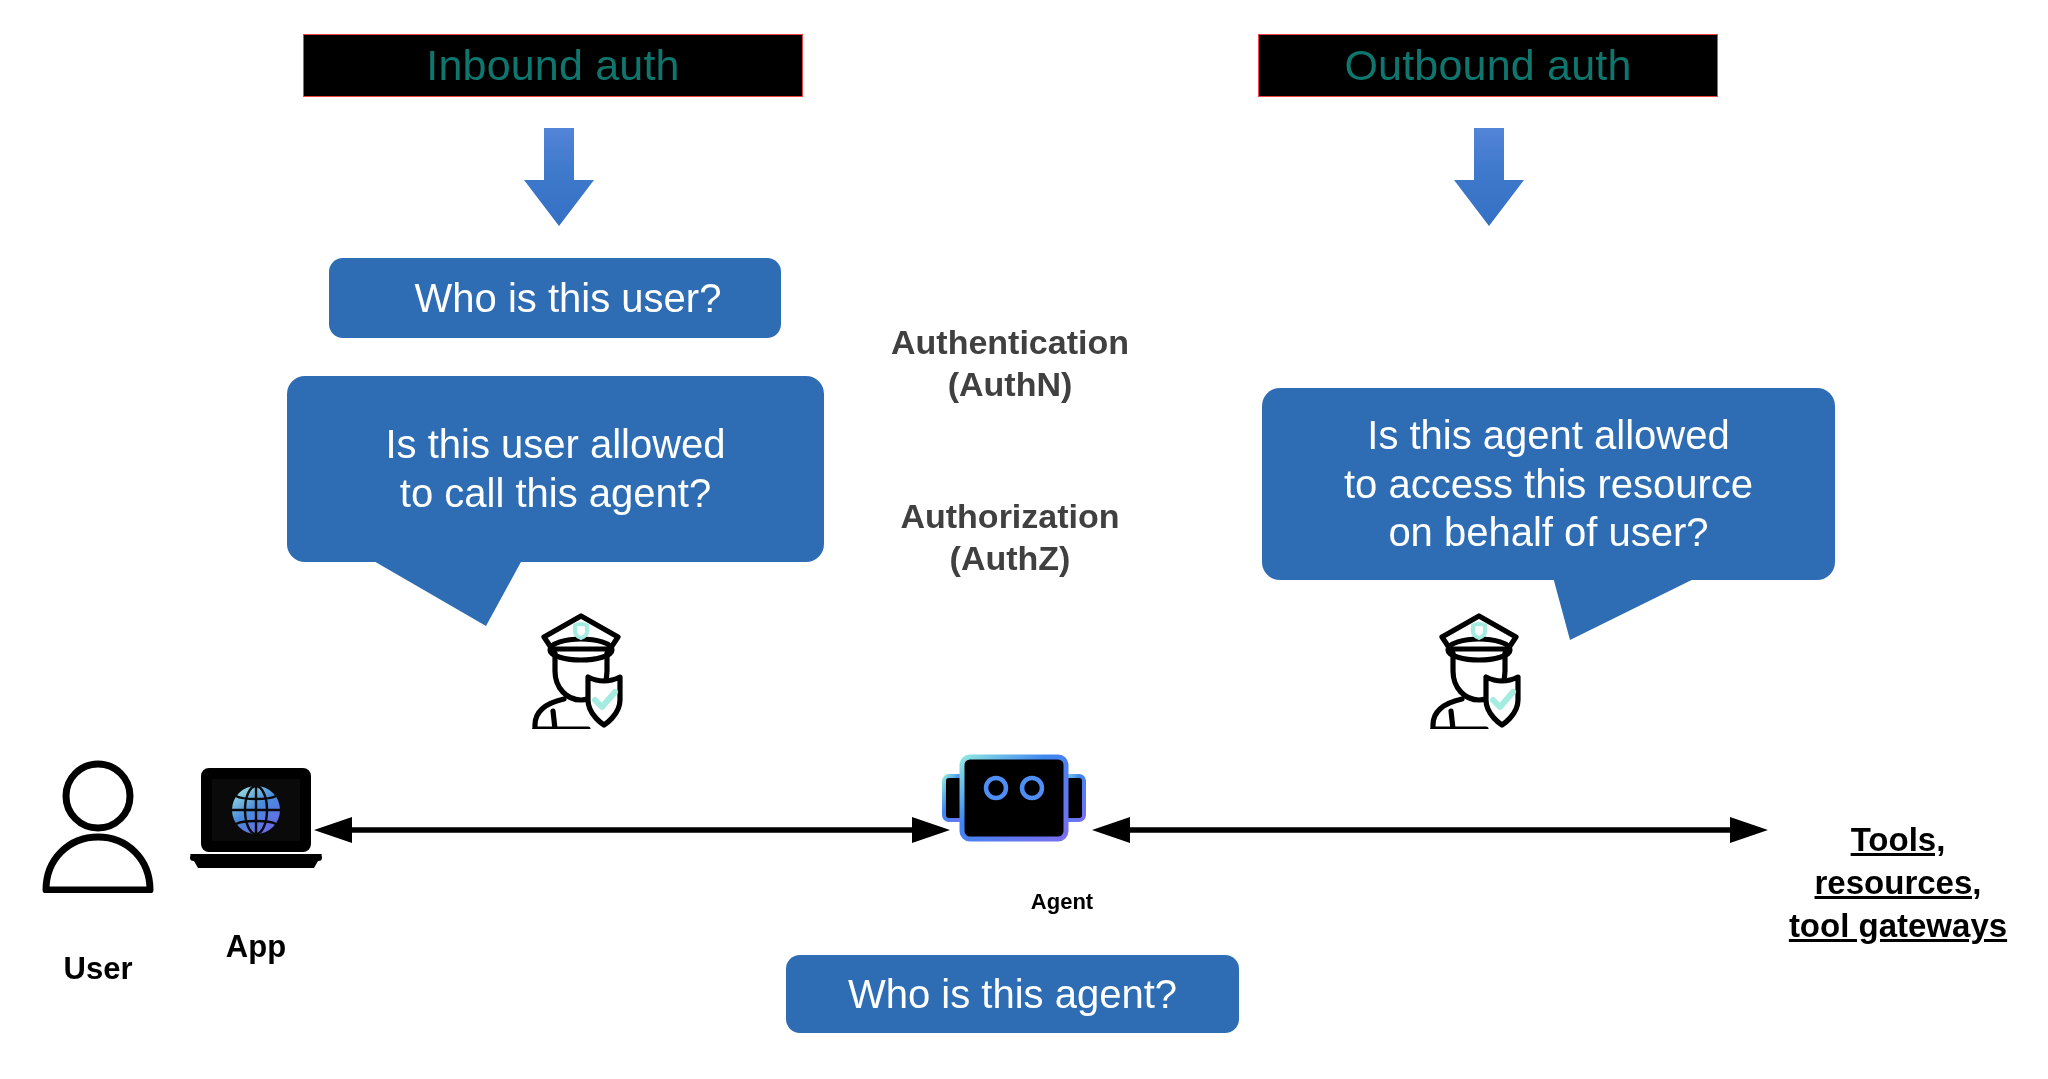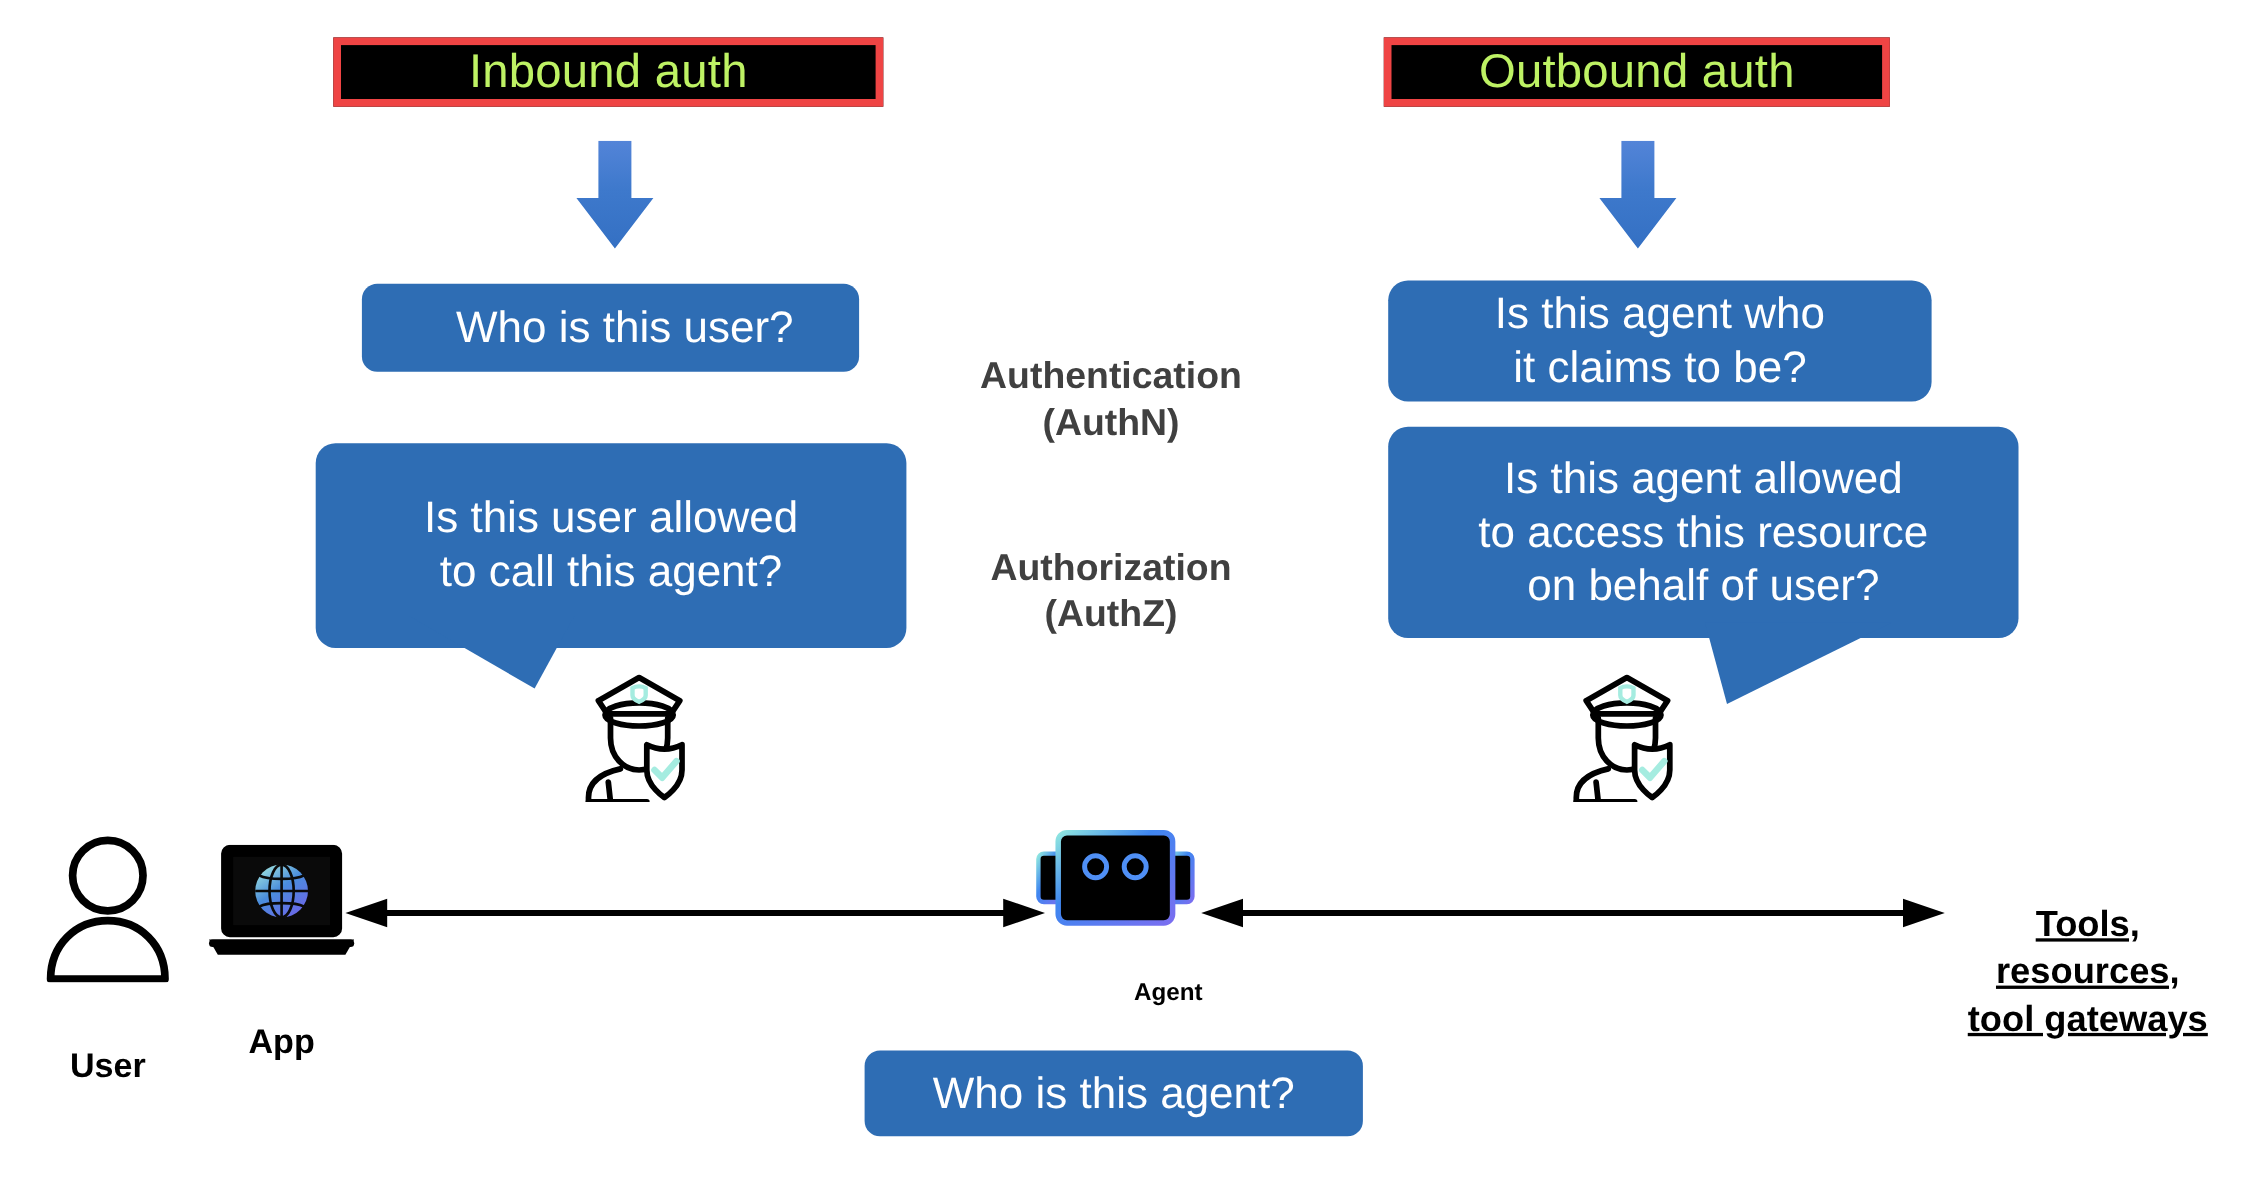--- a/index.html
+++ b/index.html
@@ -12,22 +12,22 @@
     width:2048px;
     height:1079px;
     background:#ffffff;
     overflow:hidden;
   }
   .abs{position:absolute;}
 
   
   .banner{
     background:#000000;
-    border:7px solid #ef4444;
-    color:#bef264;
+    border:1px solid #ef4444;
+    color:#0f766e;
     display:flex;
     align-items:center;
     justify-content:center;
     font-size:43px;
     letter-spacing:.2px;
     box-sizing:border-box;
   }
 
   
   .down-arrow{
@@ -107,21 +107,21 @@
   </div>
 
   <svg class="abs down-arrow" style="left:522px; top:128px;" viewBox="0 0 74 100">
     <path d="M22 0 L52 0 L52 52 L72 52 L37 98 L2 52 L22 52 Z" fill="url(#arrowGrad)"></path>
   </svg>
 
   <div class="abs bubble" style="left:329px; top:258px; width:452px; height:80px;padding-left:44px;">
     <span style="white-space: pre-line;">Who is this user?</span>
   </div>
 
-  <div class="abs bubble multiline" style="left:287px; top:403px; width:537px; height:186px;justify-content:center;">
+  <div class="abs bubble multiline" style="left:287px; top:376px; width:537px; height:186px;justify-content:center;">
     <span style="white-space: pre-line;">Is this user allowed
 to call this agent?</span>
   </div>
   <svg class="tail" style="left:372px; top:560px; width:200px; height:68px;" viewBox="0 0 200 68">
     <path d="M0 0 L150 0 L114 66 Z" fill="#2e6db4"></path>
   </svg>
 
   <svg class="icon-box" style="left:526px; top:607px; width:110px; height:122px;" viewBox="0 0 110 122">
     <g fill="none" stroke="#000000" stroke-width="5.2" stroke-linecap="round" stroke-linejoin="round">
 
@@ -154,24 +154,20 @@
   </div>
 
   <div class="abs banner" style="left:1258px; top:34px; width:460px; height:63px;">
     <span>Outbound auth</span>
   </div>
 
   <svg class="abs down-arrow" style="left:1452px; top:128px;" viewBox="0 0 74 100">
     <path d="M22 0 L52 0 L52 52 L72 52 L37 98 L2 52 L22 52 Z" fill="url(#arrowGrad)"></path>
   </svg>
 
-  <div class="abs bubble multiline" style="left:1262px; top:255px; width:494px; height:110px;">
-    <span style="white-space: pre-line;">Is this agent who
-it claims to be?</span>
-  </div>
 
   <div class="abs bubble multiline" style="left:1262px; top:388px; width:573px; height:192px;">
     <span style="white-space: pre-line;">Is this agent allowed
 to access this resource
 on behalf of user?</span>
   </div>
   <svg class="tail" style="left:1490px; top:566px; width:230px; height:76px;" viewBox="0 0 230 76">
     <path d="M230 0 L60 0 L80 74 Z" fill="#2e6db4"></path>
   </svg>
 

